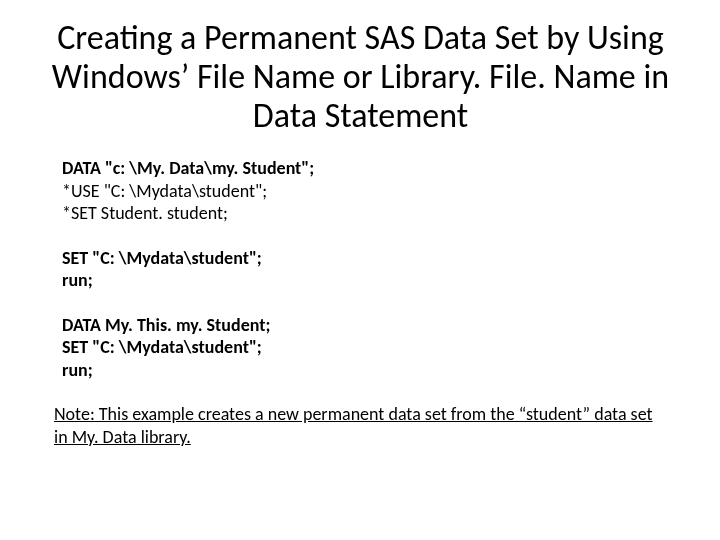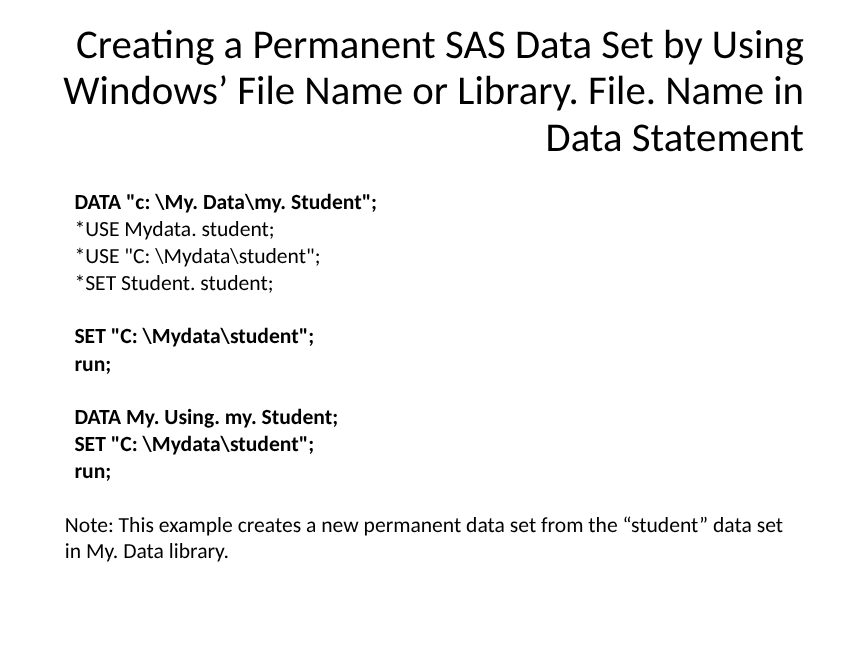--- a/index.html
+++ b/index.html
@@ -11,57 +11,57 @@
     font-family: Calibri, Arial, sans-serif;
     color: #000;
     overflow: hidden;
   }
   .slide {
     padding: 18px 50px 20px 50px;
   }
   .title {
     font-size: 34px;
     line-height: 1.15;
-    text-align: right;
+    text-align: center;
     font-weight: 400;
     margin: 0 0 22px 1px;
   }
   .code-block {
     font-family: Calibri, Arial, sans-serif;
     font-size: 18px;
     line-height: 1.25;
     margin-left: 12px;
     margin-bottom: 22px;
   }
   .code-block .line { white-space: pre; }
   .code-block .bold { font-weight: 700; }
   .note {
     font-size: 18px;
     line-height: 1.25;
     margin-left: 4px;
+    text-decoration: underline;
   }
 </style>
 </head>
 <body>
 
 <div class="slide">
   <h1 class="title">Creating a Permanent SAS Data Set by Using Windows’ File Name or Library. File. Name in Data Statement</h1>
 
   <div class="code-block">
     <div class="line bold">DATA "c: \My. Data\my. Student";</div>
-    <div class="line">*USE Mydata. student;</div>
     <div class="line">*USE "C: \Mydata\student";</div>
     <div class="line">*SET Student. student;</div>
   </div>
 
   <div class="code-block">
     <div class="line bold">SET "C: \Mydata\student";</div>
     <div class="line bold">run;</div>
   </div>
 
   <div class="code-block">
-    <div class="line bold">DATA My. Using. my. Student;</div>
+    <div class="line bold">DATA My. This. my. Student;</div>
     <div class="line bold">SET "C: \Mydata\student";</div>
     <div class="line bold">run;</div>
   </div>
 
   <div class="note">Note: This example creates a new permanent data set from the “student” data set in My. Data library.</div>
 </div>
 
 </body></html>

